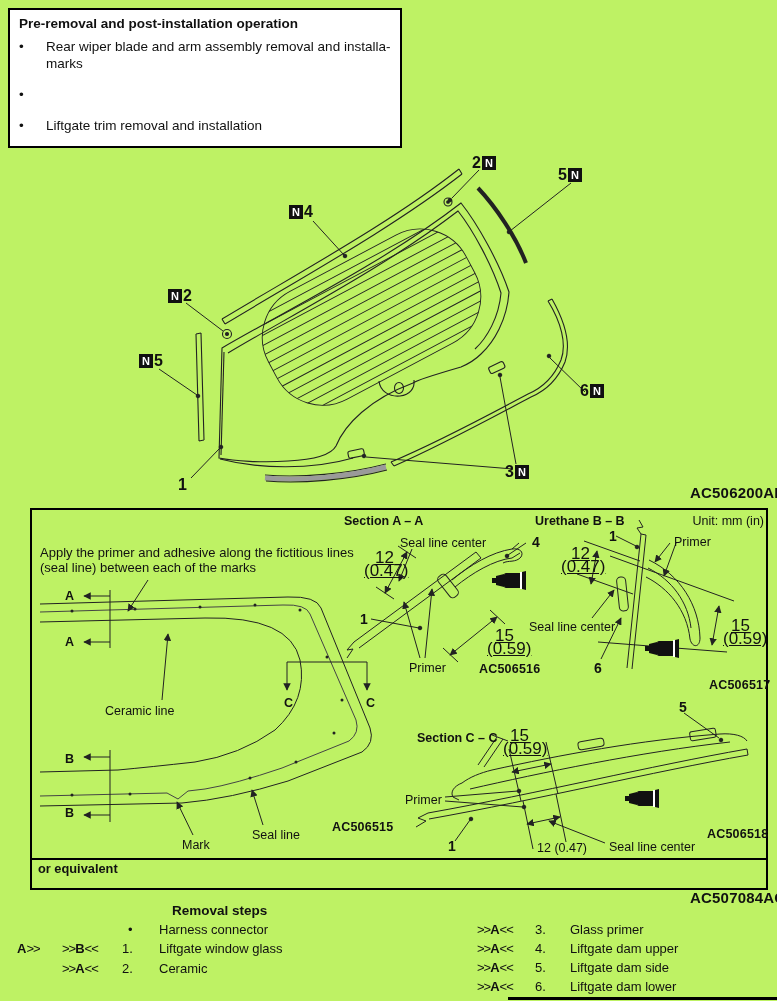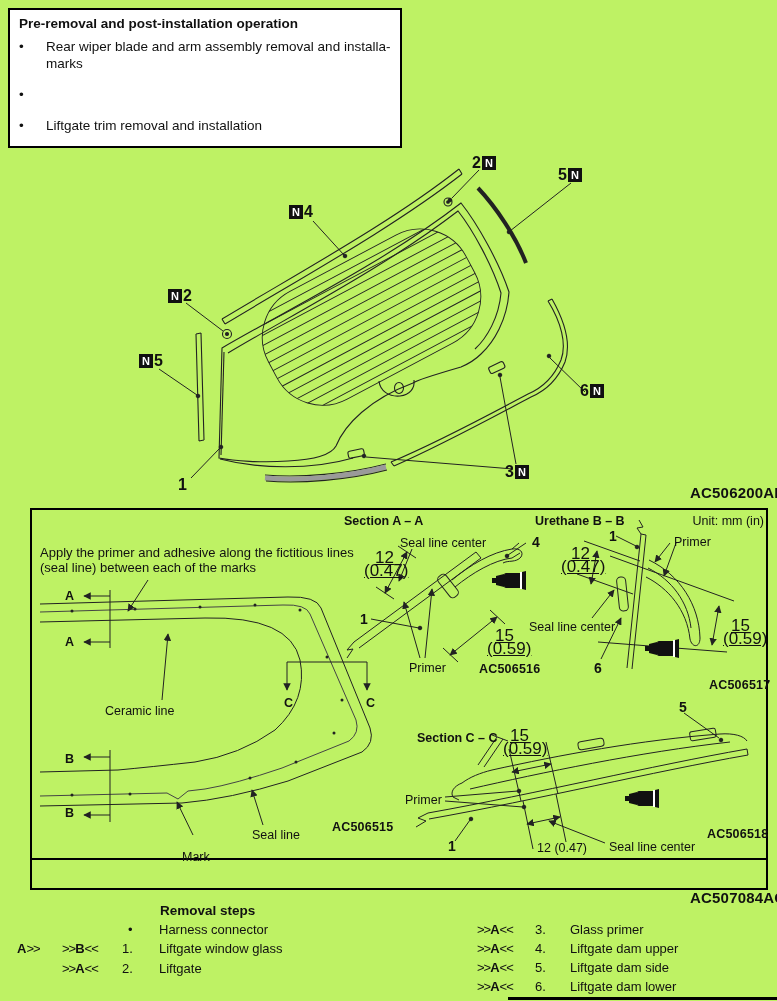--- a/index.html
+++ b/index.html
@@ -324,21 +324,21 @@
     <div class="inner-lbl" style="left:640px;top:5px;width:92px;text-align:right;font-size:12.5px;">Unit: mm (in)</div>
     <div class="inner-lbl secttl" style="left:385px;top:198px;margin-top:24px;">Section C – C</div>
 
     <div class="inner-lbl mark-letter" style="left:33px;top:80px;">A</div>
     <div class="inner-lbl mark-letter" style="left:33px;top:126px;">A</div>
     <div class="inner-lbl mark-letter" style="left:33px;top:243px;">B</div>
     <div class="inner-lbl mark-letter" style="left:33px;top:297px;">B</div>
     <div class="inner-lbl mark-letter" style="left:252px;top:187px;">C</div>
     <div class="inner-lbl mark-letter" style="left:334px;top:187px;">C</div>
     <div class="inner-lbl" style="left:73px;top:195px;">Ceramic line</div>
-    <div class="inner-lbl" style="left:150px;top:341px;">Mark</div>
+    <div class="inner-lbl" style="left:150px;top:329px;">Mark</div>
     <div class="inner-lbl" style="left:220px;top:319px;">Seal line</div>
     <div class="inner-lbl code" style="left:300px;top:311px;">AC506515</div>
 
     <div class="inner-lbl" style="left:368px;top:27px;">Seal line center</div>
     <div class="inner-lbl b" style="left:500px;top:26px;font-size:14px;">4</div>
     <div class="dim" style="left:332px;top:41px;">
       <span class="mm" style="padding-left:11px;">12</span>
       <span class="in">(0.47)</span>
     </div>
     <div class="inner-lbl b" style="left:328px;top:103px;font-size:14px;">1</div>
@@ -369,37 +369,38 @@
       <span class="in">(0.59)</span>
     </div>
     <div class="inner-lbl" style="left:373px;top:284px;">Primer</div>
     <div class="inner-lbl b" style="left:416px;top:330px;font-size:14px;">1</div>
     <div class="inner-lbl" style="left:505px;top:332px;">12 (0.47)</div>
     <div class="inner-lbl" style="left:577px;top:331px;">Seal line center</div>
     <div class="inner-lbl code" style="left:675px;top:318px;">AC506518</div>
 
     <div class="adh-divider"></div>
     <div class="adh-text">
+      <span style="display:block;">or equivalent</span>
     </div>
   </div>
 
   <div class="lbl code" style="left:690px;top:891px;width:78px;text-align:right;">AC507084AC</div>
 
-  <div class="rrow b" style="left:160px;top:903px;font-size:13.5px;">Removal steps</div>
+  <div class="rrow b" style="left:172px;top:903px;font-size:13.5px;">Removal steps</div>
 
   <div class="rrow" style="left:128px;top:922px;">
     <span class="cell-bullet">•</span><span>Harness connector</span>
   </div>
 
   <div class="rrow" style="left:17px;top:941px;">
     <span class="cell-pre"><span class="b">A</span><span class="arrows">&gt;&gt;</span></span><span class="cell-marker"><span class="arrows">&gt;&gt;</span><span class="b">B</span><span class="arrows">&lt;&lt;</span></span><span class="cell-num">1.</span><span>Liftgate window glass</span>
   </div>
 
   <div class="rrow" style="left:62px;top:961px;">
-    <span class="cell-marker"><span class="arrows">&gt;&gt;</span><span class="b">A</span><span class="arrows">&lt;&lt;</span></span><span class="cell-num">2.</span><span>Liftgate</span>
+    <span class="cell-marker"><span class="arrows">&gt;&gt;</span><span class="b">A</span><span class="arrows">&lt;&lt;</span></span><span class="cell-num">2.</span><span>Ceramic</span>
   </div>
 
   <div class="rrow" style="left:477px;top:922px;">
     <span class="cell-marker-r"><span class="arrows">&gt;&gt;</span><span class="b">A</span><span class="arrows">&lt;&lt;</span></span><span class="cell-num-r">3.</span><span>Glass primer</span>
   </div>
   <div class="rrow" style="left:477px;top:941px;">
     <span class="cell-marker-r"><span class="arrows">&gt;&gt;</span><span class="b">A</span><span class="arrows">&lt;&lt;</span></span><span class="cell-num-r">4.</span><span>Liftgate dam upper</span>
   </div>
   <div class="rrow" style="left:477px;top:960px;">
     <span class="cell-marker-r"><span class="arrows">&gt;&gt;</span><span class="b">A</span><span class="arrows">&lt;&lt;</span></span><span class="cell-num-r">5.</span><span>Liftgate dam side</span>

